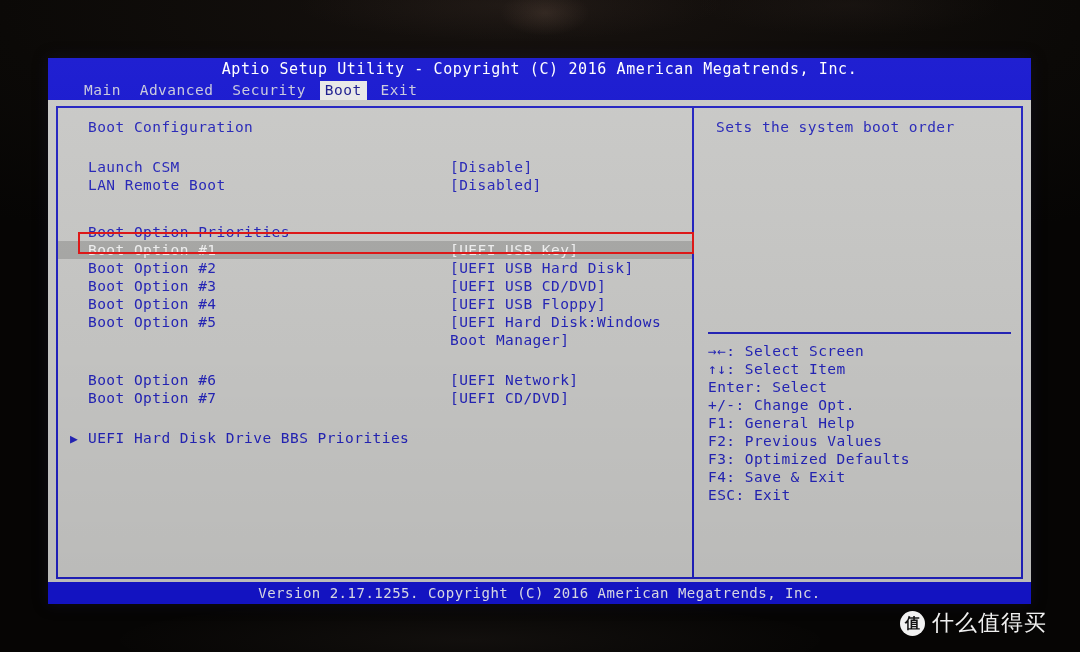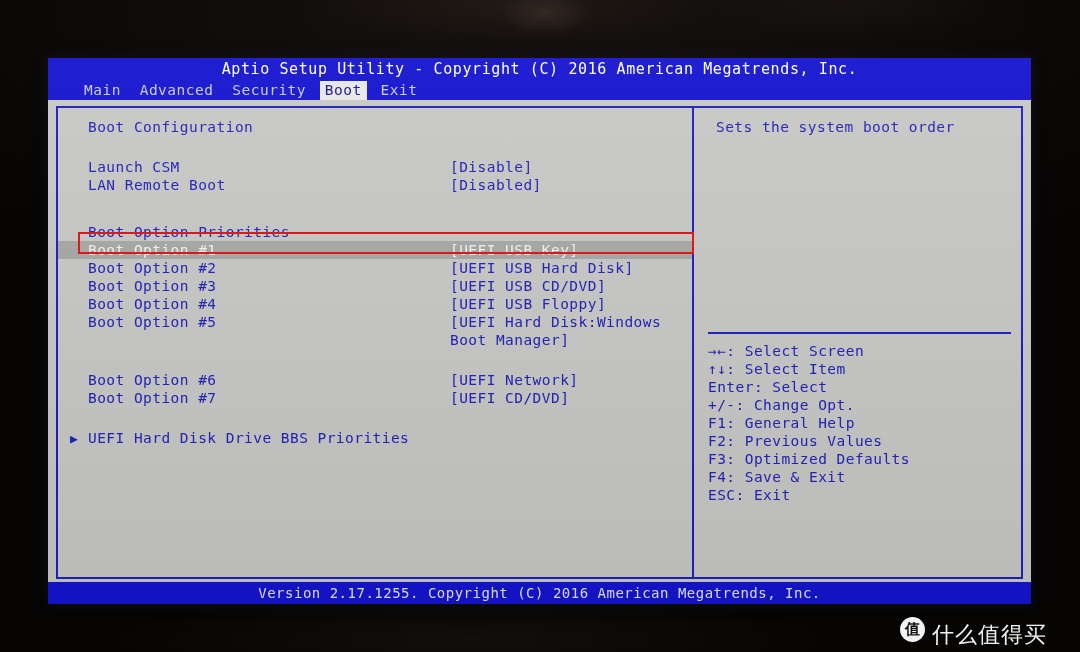--- a/index.html
+++ b/index.html
@@ -235,21 +235,20 @@
     font-weight: bold;
     line-height: 25px;
     text-align: center;
   }
   #wm-text {
     color: #f0f0f0;
     font-family: "DejaVu Sans", sans-serif;
     font-size: 22px;
     letter-spacing: 1px;
     white-space: nowrap;
-    margin-top: 12px;
   }
 
   
   #screen-haze {
     position: absolute;
     left: 0; top: 0; right: 0; bottom: 0;
     pointer-events: none;
     background: linear-gradient(180deg, rgba(255,255,255,.05), rgba(0,0,0,.03) 55%, rgba(0,0,0,.07));
   }
 </style>

